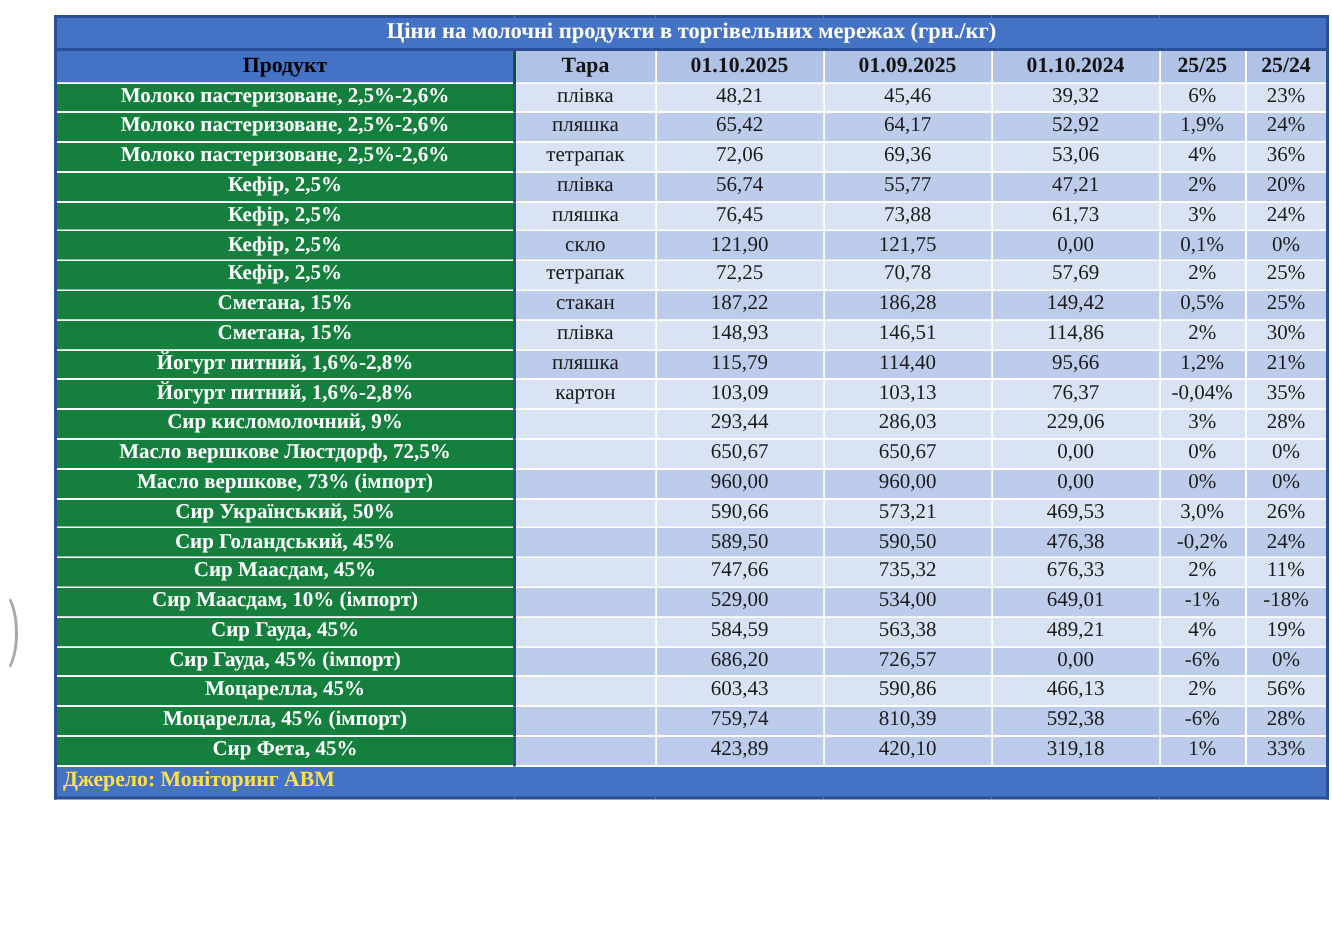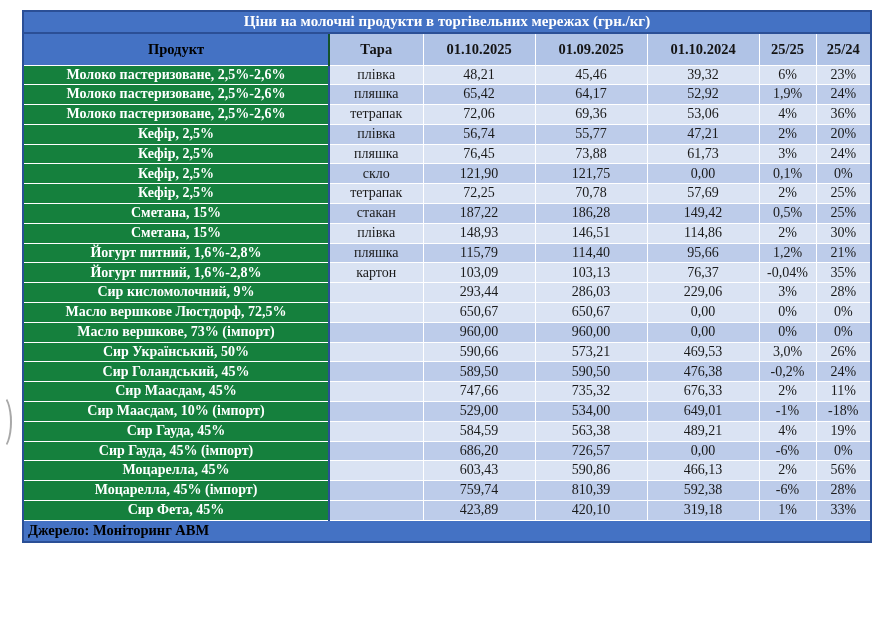--- a/index.html
+++ b/index.html
@@ -1,50 +1,50 @@
 <!DOCTYPE html>
 <html><head>
 <meta charset="utf-8">
 <style>
   html, body { margin:0; padding:0; }
   body {
     width:888px; height:630px; background:#ffffff; position:relative;
     font-family:"Liberation Serif", serif; overflow:hidden;
   }
-  .tbl-wrap { position:absolute; left:22px; top:10px; }
+  .tbl-wrap { position:absolute; left:36px; top:10px; }
   table {
     border-collapse:collapse; table-layout:fixed; width:848px;
     border:2px solid #2B4F96;
   }
   td, th {
     border:1px solid #ffffff; font-size:14px; padding:0 4px;
     height:19.8px; line-height:1.05; overflow:hidden; white-space:nowrap;
     box-sizing:border-box;
   }
   .title-cell {
     background:#4472C4; color:#ffffff; font-weight:bold; text-align:center;
     font-size:15px; height:22px; border-bottom:2px solid #2B4F96;
   }
   th.prod-h {
     background:#4472C4; color:#000000; font-weight:bold; text-align:center;
     font-size:14.5px; height:22px; border-right:2px solid #14532d;
   }
   th.light-h {
     background:#B0C3E6; color:#141414; font-weight:bold; text-align:center;
-    font-size:14.5px; height:32px;
+    font-size:14.5px; height:22px;
   }
   td.prod {
     background:#15803d; color:#ffffff; font-weight:bold; text-align:center;
     border-right:2px solid #2B4F96;
   }
   tr.odd  td.tara, tr.odd  td.num { background:#DAE3F3; }
   tr.even td.tara, tr.even td.num { background:#BDCCEA; }
   td.tara, td.num { text-align:center; color:#1a1a1a; }
   .footer-cell {
-    background:#4472C4; color:#000000; font-weight:bold; text-align:left;
+    background:#4472C4; color:#fde047; font-weight:bold; text-align:left;
     font-size:14.5px; height:22px; border-top:1px solid #ffffff;
   }
   .watermark {
     position:absolute; left:-10px; top:394px; width:18px; height:52px;
     border:2px solid transparent; border-right-color:#a8a8a8;
     border-radius:50%;
   }
 </style>
 </head>
 <body>

